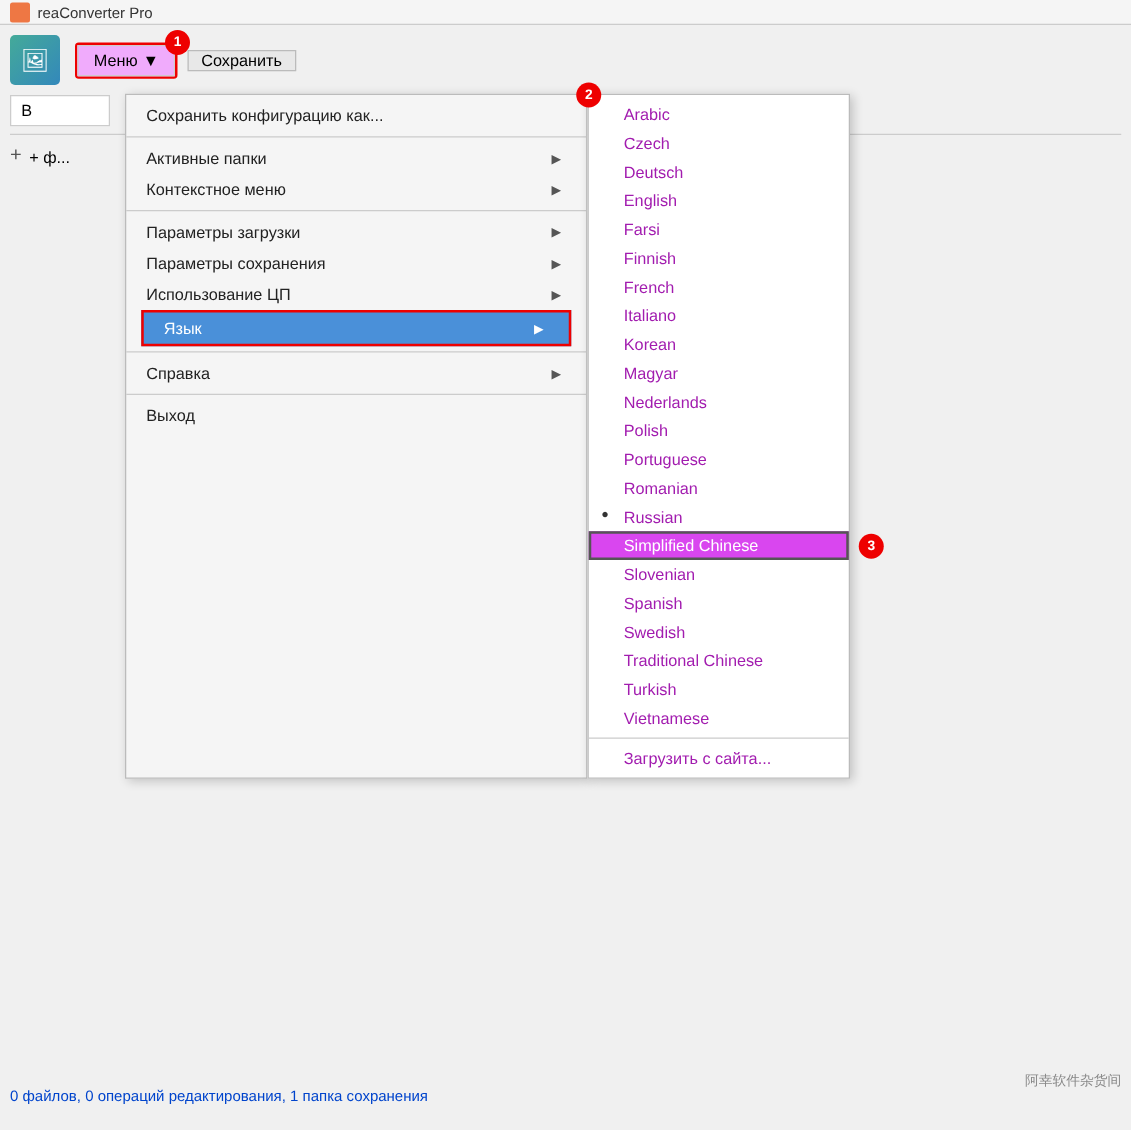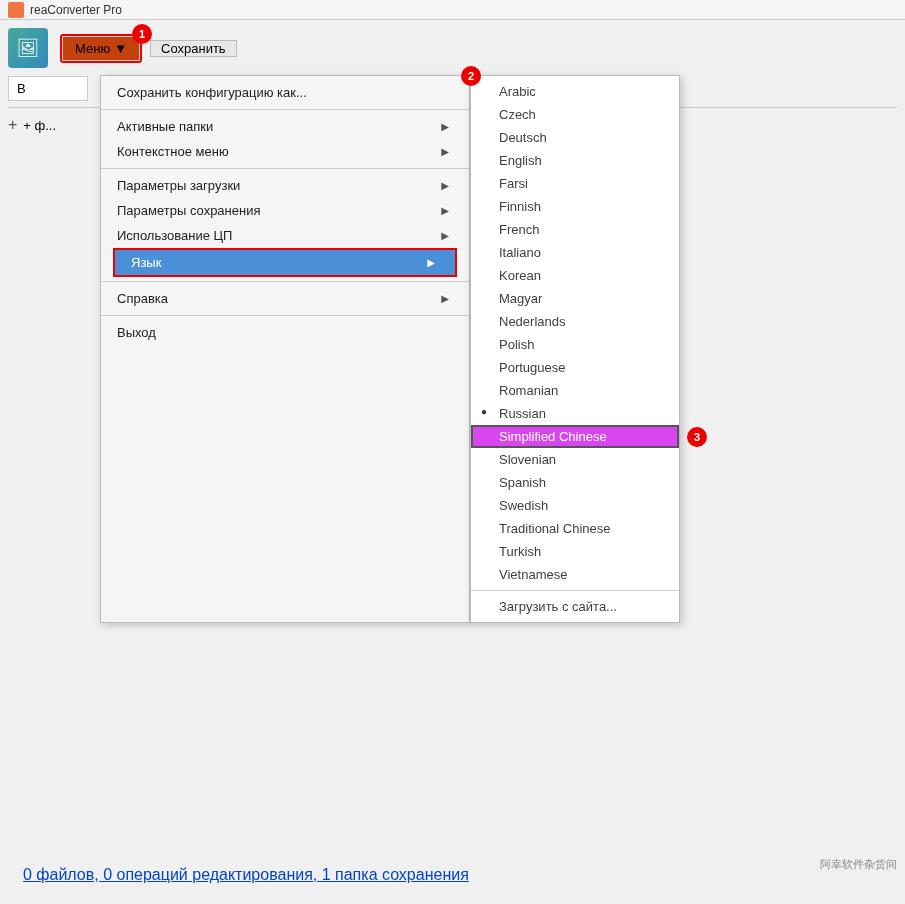--- a/index.html
+++ b/index.html
@@ -53,21 +53,21 @@
 
     
     .menu-btn-wrapper {
       position: relative;
       border: 2px solid #e00;
       border-radius: 3px;
       display: inline-flex;
       align-items: center;
     }
     .menu-btn {
-      background: #c2410c;
+      background: #f0abfc;
       border: 1px solid #ccc;
       padding: 4px 12px;
       cursor: pointer;
       display: flex;
       align-items: center;
       gap: 4px;
       font-size: 13px;
     }
     .badge-1 {
       position: absolute;
@@ -175,21 +175,21 @@
       box-shadow: 2px 2px 8px rgba(0,0,0,0.2);
       min-width: 210px;
       padding: 4px 0;
       margin-top: 0px;
       position: relative;
     }
 
     .lang-item {
       padding: 4px 16px 4px 28px;
       cursor: pointer;
-      color: #404040;
+      color: #a21caf;
       position: relative;
       white-space: nowrap;
     }
     .lang-item.selected-lang::before {
       content: '●';
       position: absolute;
       left: 10px;
       color: #333;
       font-size: 10px;
     }
@@ -221,23 +221,21 @@
       padding-top: 4px;
     }
 
     
     .status-bar {
       position: absolute;
       bottom: 8px;
       left: 8px;
       right: 8px;
       color: #0044cc;
-      font-size: 16px;
-      text-decoration: underline;
-      margin-left: 15px;
+      font-size: 12px;
     }
 
     
     .watermark {
       position: absolute;
       bottom: 20px;
       right: 8px;
       color: #888;
       font-size: 11px;
     }

